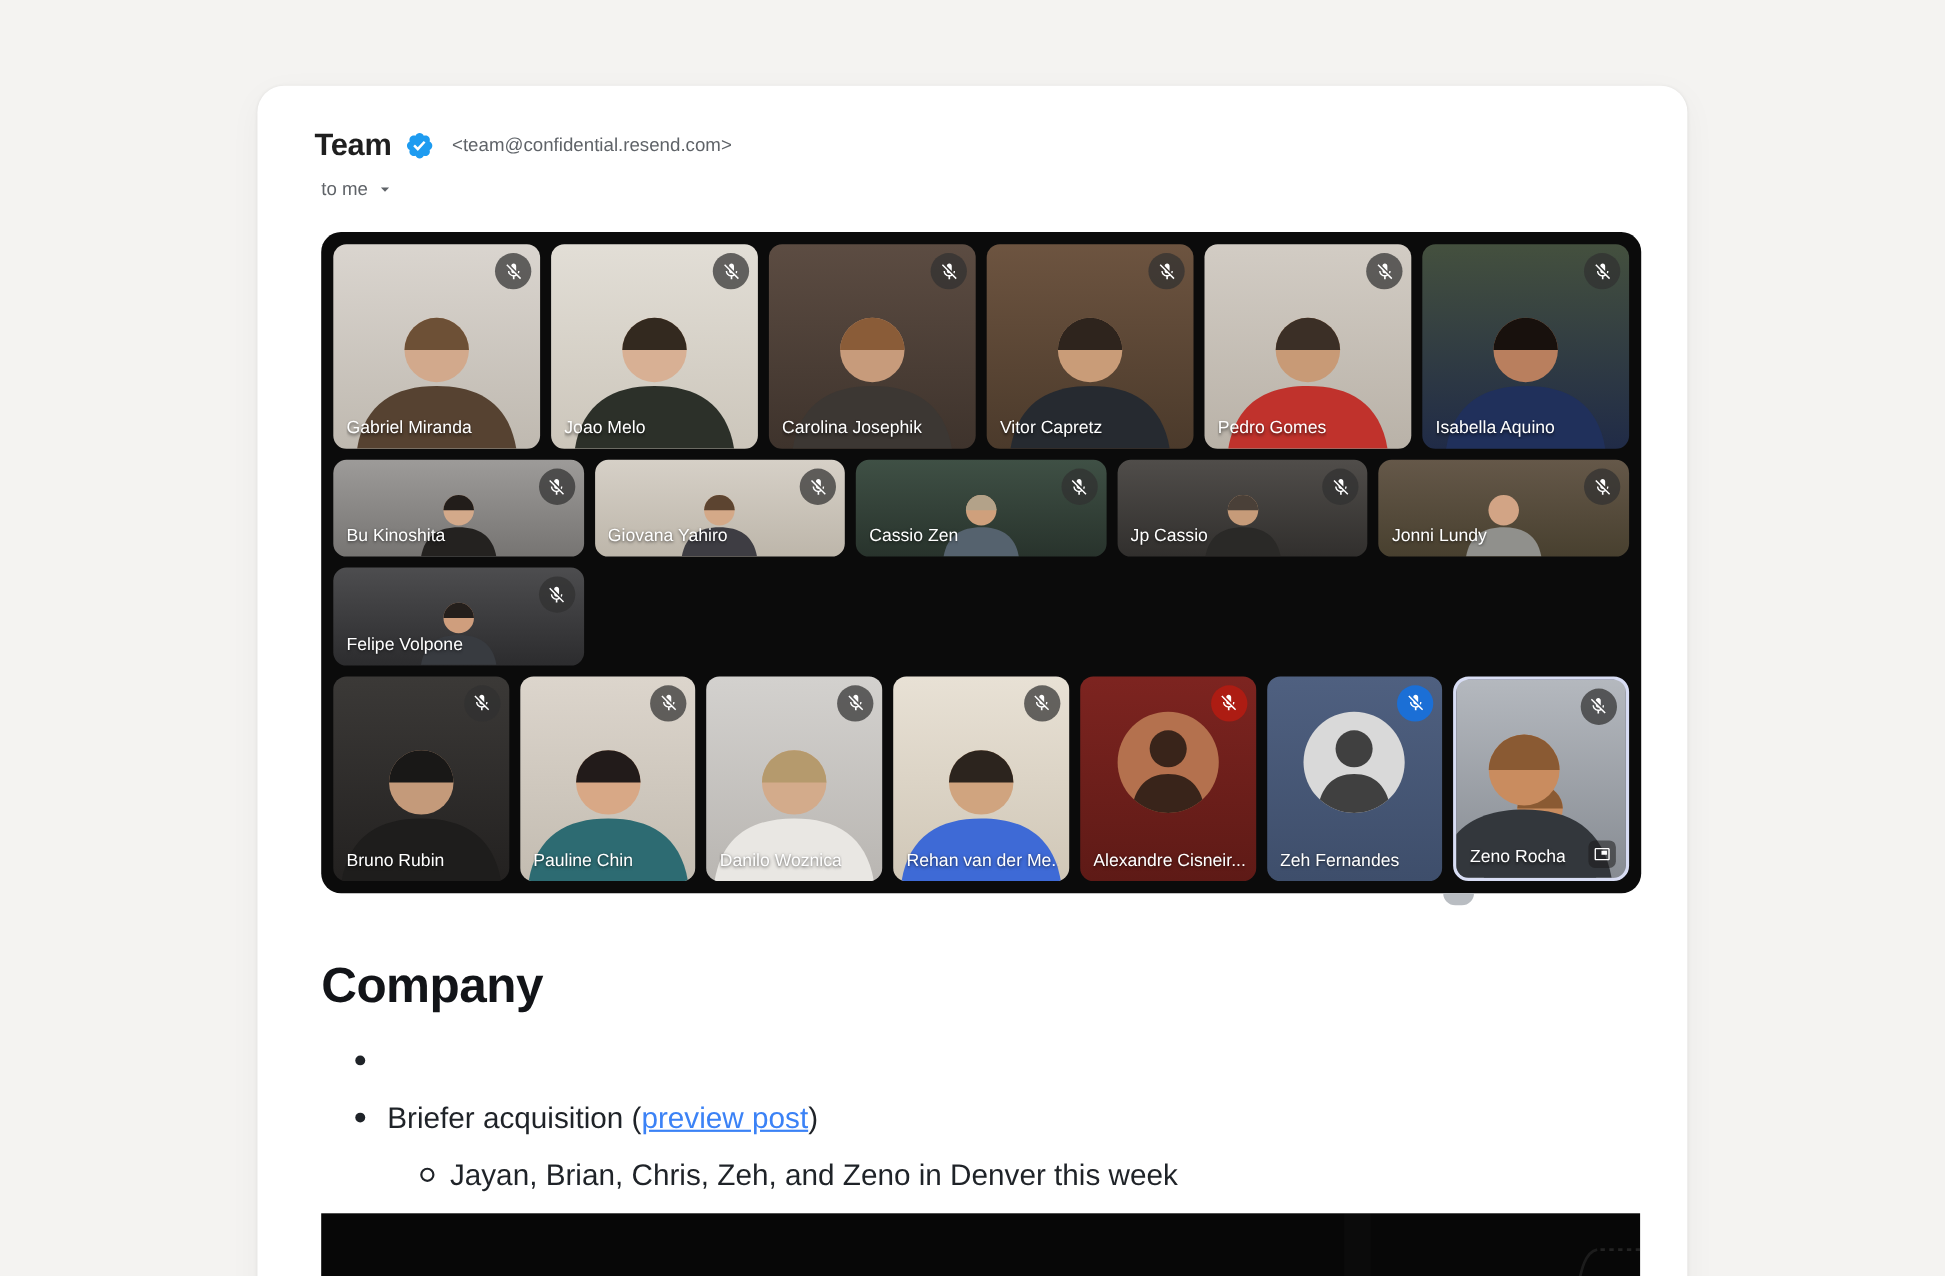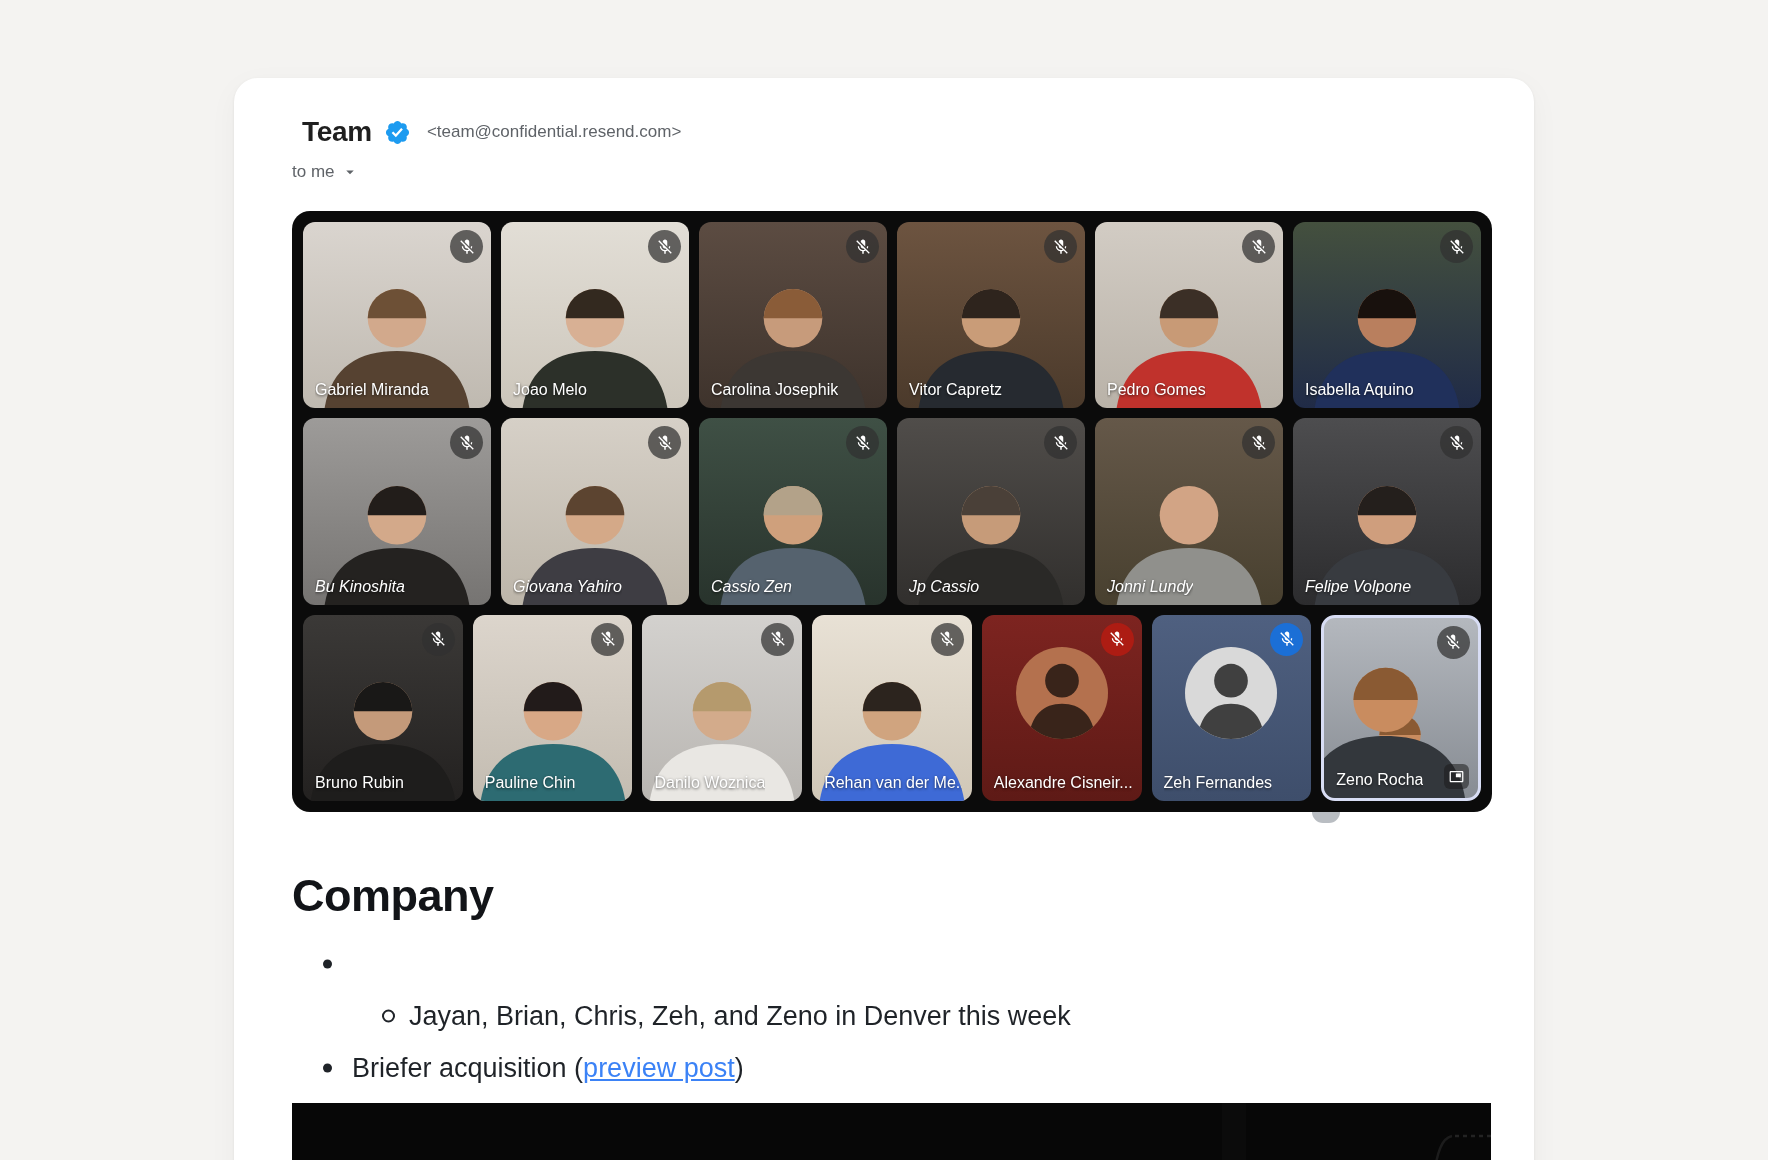--- a/index.html
+++ b/index.html
@@ -4,21 +4,21 @@
 <style>
   html,body{margin:0;padding:0;}
   .page{position:relative;width:1768px;height:1160px;overflow:hidden;
         background:var(--page-bg,#f4f3f1);
         font-family:"Liberation Sans","DejaVu Sans",sans-serif;}
   .card{position:absolute;left:234px;top:78px;width:1300px;height:1200px;
         background:var(--card-bg,#ffffff);border-radius:24px;
         box-shadow:0 1px 3px rgba(0,0,0,0.07),0 8px 30px rgba(0,0,0,0.04);}
 
   
-  .hdr-line1{position:absolute;left:68px;top:36px;display:flex;align-items:center;height:36px;}
+  .hdr-line1{position:absolute;left:52px;top:36px;display:flex;align-items:center;height:36px;}
   .sender-name{font-size:28px;font-weight:700;color:var(--text,#1f1f1f);letter-spacing:-0.3px;}
   .vbadge{display:inline-flex;margin-left:12px;width:27px;height:27px;}
   .vbadge svg{width:27px;height:27px;}
   .email{margin-left:16px;font-size:17px;color:var(--muted,#5f6368);}
   .hdr-line2{position:absolute;left:58px;top:82px;display:flex;align-items:center;height:24px;cursor:pointer;}
   .to-me{font-size:17px;color:var(--muted,#5f6368);}
   .caret{display:inline-flex;margin-left:6px;}
   .caret svg{width:18px;height:18px;}
 
   
@@ -163,21 +163,21 @@
               <path d="M18 80 C22 56 38 47 60 47 C82 47 98 56 102 80 Z" fill="#20305b"></path>
             </svg>
             <span class="tile-name">Isabella Aquino</span>
             <div class="mute-badge" style="background: rgba(48, 48, 48, 0.72);">
               <svg viewBox="0 0 24 24">
                 <path fill="#ffffff" d="M19 11h-1.7c0 .74-.16 1.43-.43 2.05l1.23 1.23c.56-.98.9-2.09.9-3.28zm-4.02.17c0-.06.02-.11.02-.17V5c0-1.66-1.34-3-3-3S9 3.34 9 5v.18l5.98 5.99zM4.27 3L3 4.27l6.01 6.01V11c0 1.66 1.33 3 2.99 3 .22 0 .44-.03.65-.08l1.66 1.66c-.71.33-1.5.52-2.31.52-2.76 0-5.3-2.1-5.3-5.1H5c0 3.41 2.72 6.23 6 6.72V21h2v-3.28c.91-.13 1.77-.45 2.54-.9L19.73 21 21 19.73 4.27 3z"></path>
               </svg>
             </div>
           </div>
         </div>
-        <div class="tile-row" style="grid-template-columns: repeat(6, 1fr); font-style: italic;">
+        <div class="tile-row" style="grid-template-columns: repeat(5, 1fr);">
           <div class="tile" style="background: linear-gradient(rgb(157, 155, 153), rgb(118, 116, 114));">
             <svg class="sil" viewBox="0 0 120 80" preserveAspectRatio="xMidYMax meet">
               <circle cx="60" cy="28" r="17" fill="#d3a98a"></circle>
               <path d="M43 28 A17 17 0 0 1 77 28 Z" fill="#221d1a"></path>
               <path d="M18 80 C22 56 38 47 60 47 C82 47 98 56 102 80 Z" fill="#242220"></path>
             </svg>
             <span class="tile-name">Bu Kinoshita</span>
             <div class="mute-badge" style="background: rgba(48, 48, 48, 0.72);">
               <svg viewBox="0 0 24 24">
                 <path fill="#ffffff" d="M19 11h-1.7c0 .74-.16 1.43-.43 2.05l1.23 1.23c.56-.98.9-2.09.9-3.28zm-4.02.17c0-.06.02-.11.02-.17V5c0-1.66-1.34-3-3-3S9 3.34 9 5v.18l5.98 5.99zM4.27 3L3 4.27l6.01 6.01V11c0 1.66 1.33 3 2.99 3 .22 0 .44-.03.65-.08l1.66 1.66c-.71.33-1.5.52-2.31.52-2.76 0-5.3-2.1-5.3-5.1H5c0 3.41 2.72 6.23 6 6.72V21h2v-3.28c.91-.13 1.77-.45 2.54-.9L19.73 21 21 19.73 4.27 3z"></path>
@@ -355,27 +355,27 @@
           </div>
         </div>
       </div>
     <div class="notch"></div>
 
     <div class="company-title">Company</div>
     <div class="company-list">
         <div class="b-row lvl1">
           <span class="dot"></span>
         </div>
+        <div class="b-row lvl1">
+          <span class="dot"></span>
+          <span class="txt"><span>Briefer acquisition (</span><a class="link">preview post</a><span>)</span></span>
+        </div>
         <div class="b-row lvl2">
           <span class="ring"></span>
           <span class="txt"><span>Jayan, Brian, Chris, Zeh, and Zeno in Denver this week</span></span>
-        </div>
-        <div class="b-row lvl1">
-          <span class="dot"></span>
-          <span class="txt"><span>Briefer acquisition (</span><a class="link">preview post</a><span>)</span></span>
         </div>
       </div>
 
     <div class="media">
       <div class="media-seam"></div>
       <svg>
         <path d="M1199 33 L1160 33" stroke="#232323" stroke-width="2.5" fill="none" stroke-dasharray="4 4"></path>
         <path d="M1160 33 C1150 35 1145 48 1141 78" stroke="#1c1c1c" stroke-width="2.5" fill="none"></path>
       </svg>
     </div>

